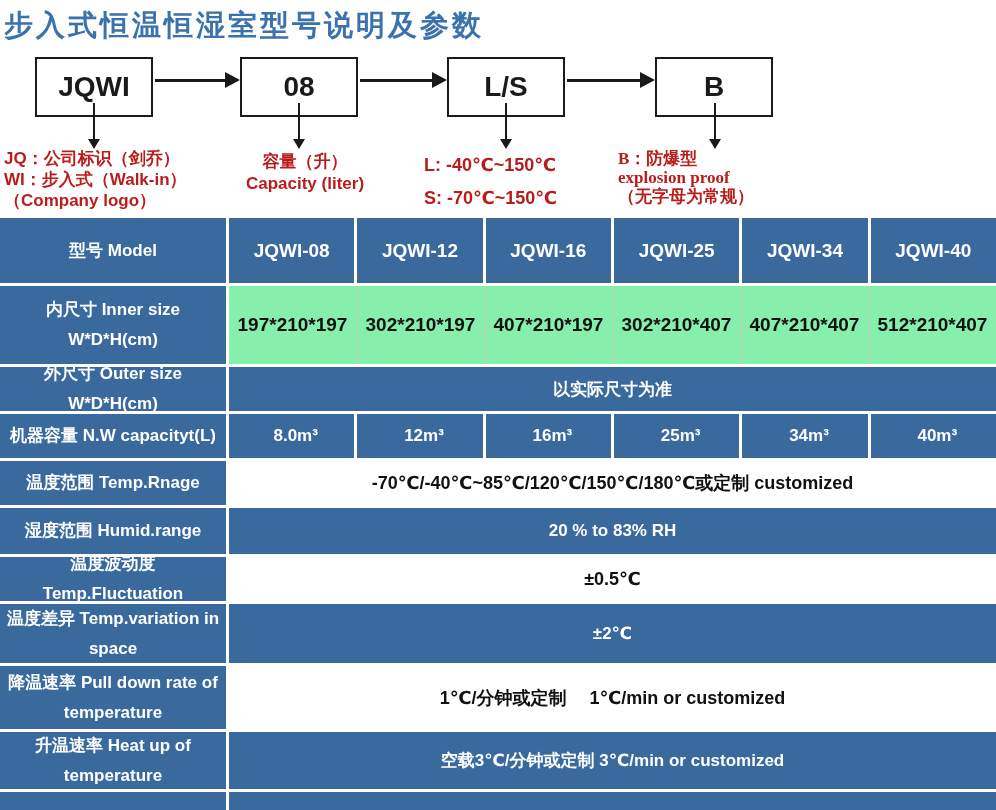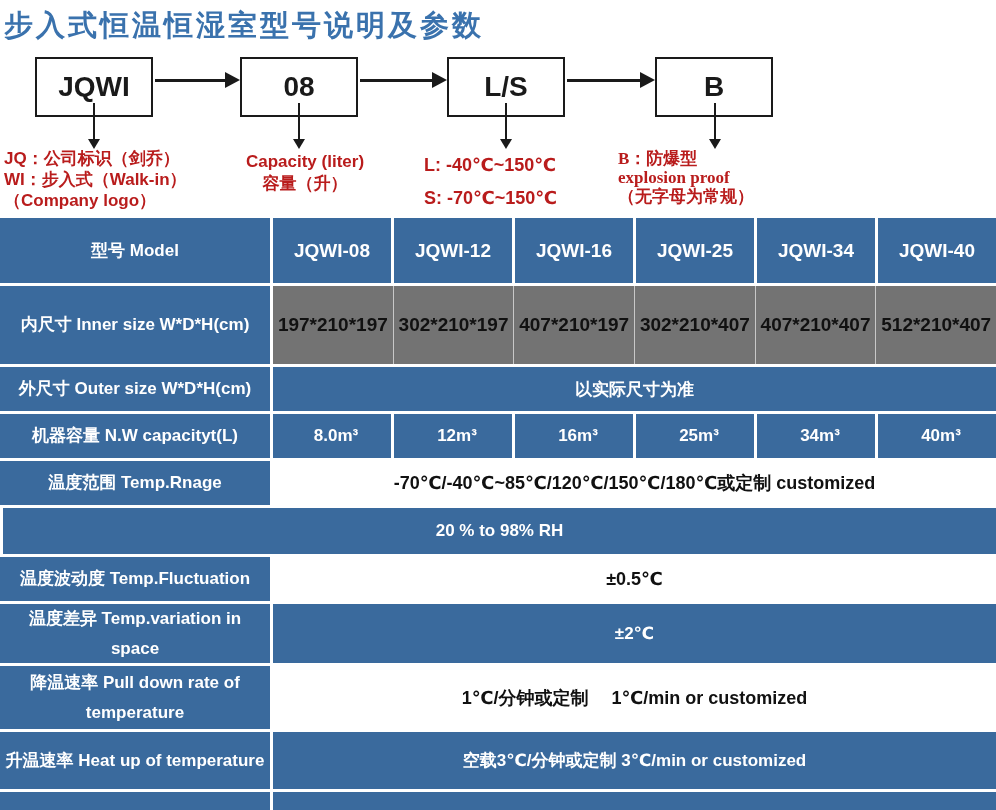--- a/index.html
+++ b/index.html
@@ -41,28 +41,28 @@
 
   .note{position:absolute;font-weight:bold;color:#b91c1c;}
   .n1{left:4px;top:148px;font-size:17px;line-height:21px;white-space:nowrap;}
   .n2{left:205px;top:151px;width:200px;text-align:center;font-size:17px;line-height:22px;}
   .n3{left:424px;top:149px;font-size:18px;line-height:33px;white-space:nowrap;}
   .n4{left:618px;top:149px;font-size:17px;line-height:19px;white-space:nowrap;font-family:Liberation Serif, serif;}
 
   
   .spec-table{position:absolute;left:0;top:218px;width:996px;}
   .trow{display:flex;margin-bottom:3px;}
-  .lcell{width:270px;flex:none;background:var(--blue);color:#fff;font-weight:bold;
+  .lcell{width:226px;flex:none;background:var(--blue);color:#fff;font-weight:bold;
     font-size:17px;line-height:30px;display:flex;align-items:center;justify-content:center;
     text-align:center;padding:0 4px;}
   .cells{flex:1;display:flex;margin-left:3px;gap:3px;}
   .bcell{flex:1;background:var(--blue);color:#fff;font-weight:bold;font-size:19px;
     display:flex;align-items:center;justify-content:center;}
   .cap .bcell{font-size:17px;padding-left:8px;}
-  .cells-white{flex:1;display:flex;margin-left:3px;background:#737373;}
+  .cells-white{flex:1;display:flex;margin-left:3px;background:#86efac;}
   .wcell{flex:1;display:flex;align-items:center;justify-content:center;color:var(--ink);
     font-weight:bold;font-size:19px;border-right:1px solid #c8c8c8;}
   .wcell:last-child{border-right:none;}
   .spanb{flex:1;margin-left:3px;background:var(--blue);color:#fff;font-weight:bold;
     font-size:17px;display:flex;align-items:center;justify-content:center;text-align:center;}
   .spanw{flex:1;margin-left:3px;background:#fff;color:var(--ink);font-weight:bold;
     font-size:18px;display:flex;align-items:center;justify-content:center;text-align:center;}
 
   .r-h{height:65px}.r-inner{height:78px}.r-outer{height:44px}.r-cap{height:44px}
   .r-temp{height:44px}.r-hum{height:46px}.r-fluc{height:44px}.r-var{height:59px}
@@ -110,22 +110,22 @@
         <span class="vshaft"></span>
         <span class="vhead"></span>
       </div>
 
     <div class="note n1">
       <div>JQ：公司标识（剑乔）</div>
       <div>WI：步入式（Walk-in）</div>
       <div>（Company logo）</div>
     </div>
     <div class="note n2">
+      <div>容量（升）</div>
       <div>Capacity (liter)</div>
-      <div>容量（升）</div>
     </div>
     <div class="note n3">
       <div>L: -40℃~150℃</div>
       <div>S: -70℃~150℃</div>
     </div>
     <div class="note n4">
       <div>B：防爆型</div>
       <div>explosion proof</div>
       <div>（无字母为常规）</div>
     </div>
@@ -173,21 +173,22 @@
         <div class="bcell">40m³</div>
       </div>
     </div>
 
     <div class="trow r-temp">
       <div class="lcell">温度范围 Temp.Rnage</div>
       <div class="spanw">-70℃/-40℃~85℃/120℃/150℃/180℃或定制 customized</div>
     </div>
 
     <div class="trow r-hum">
-      <div class="spanb">20 % to 98% RH</div>
+      <div class="lcell">湿度范围 Humid.range</div>
+      <div class="spanb">20 % to 83% RH</div>
     </div>
 
     <div class="trow r-fluc">
       <div class="lcell">温度波动度 Temp.Fluctuation</div>
       <div class="spanw">±0.5℃</div>
     </div>
 
     <div class="trow r-var">
       <div class="lcell">温度差异 Temp.variation in space</div>
       <div class="spanb">±2℃</div>

